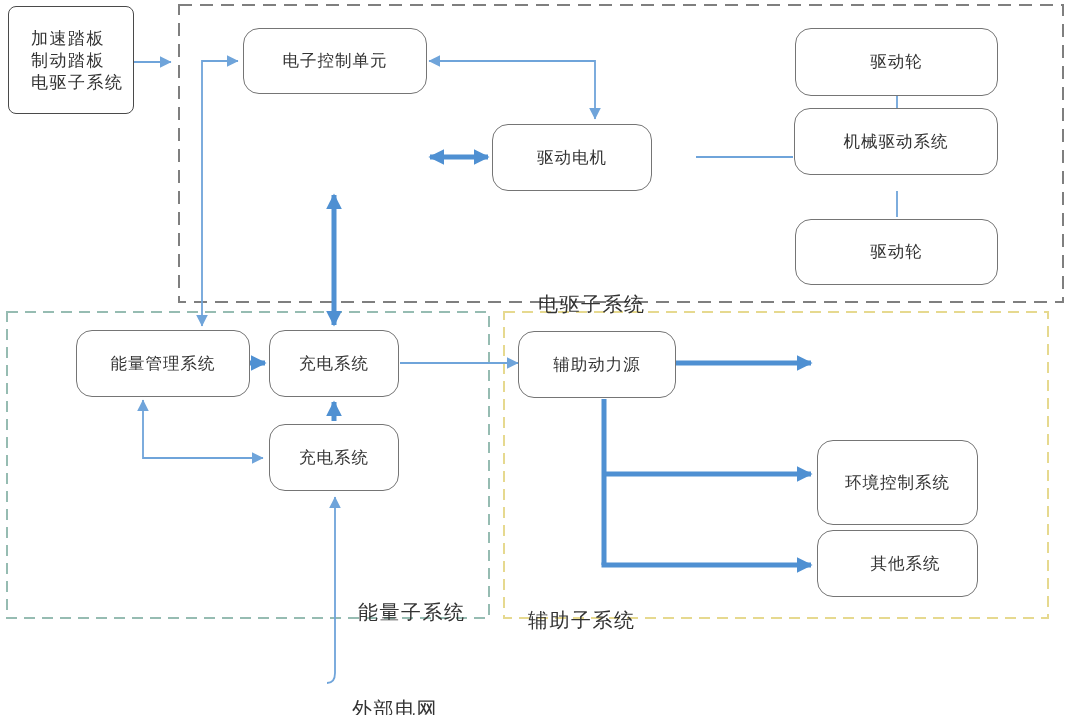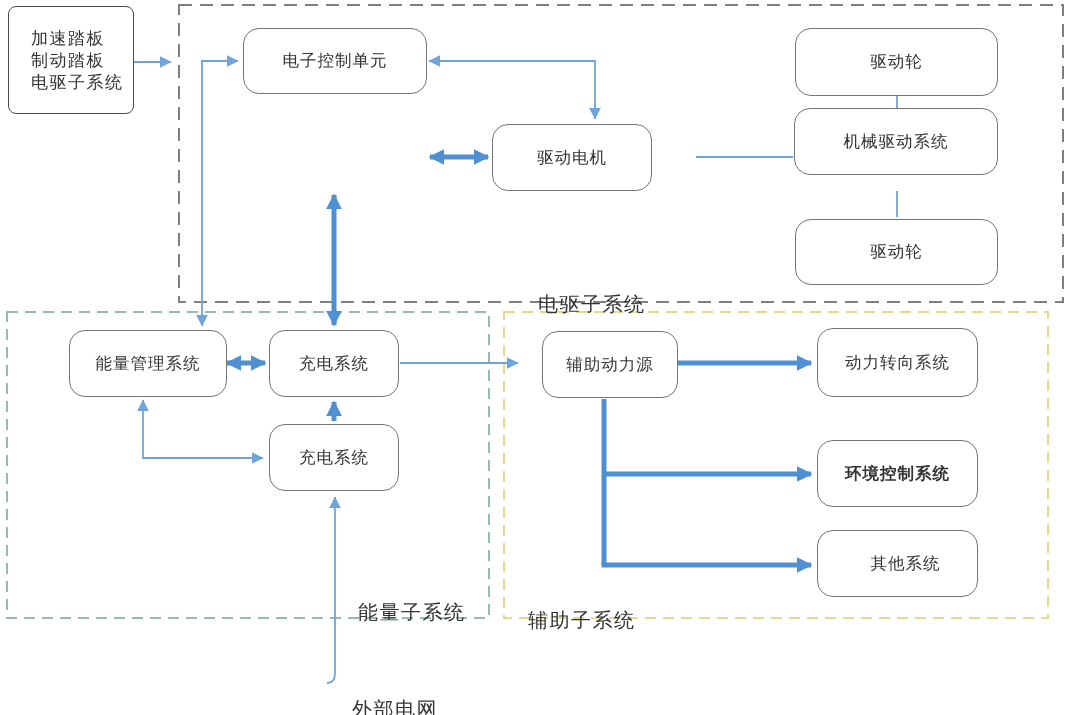--- a/index.html
+++ b/index.html
@@ -120,37 +120,34 @@
   <div class="node" style="left:795px;top:28px;width:203px;height:68px;">
     <span>驱动轮</span>
   </div>
   <div class="node" style="left:794px;top:108px;width:204px;height:67px;">
     <span>机械驱动系统</span>
   </div>
   <div class="node" style="left:795px;top:219px;width:203px;height:66px;">
     <span>驱动轮</span>
   </div>
 
-  <div class="node" style="left:69px;top:330px;width:158px;height:67px;">
+  <div class="node" style="left:76px;top:330px;width:174px;height:67px;">
     <span>能量管理系统</span>
   </div>
   <div class="node" style="left:269px;top:330px;width:130px;height:67px;">
     <span>充电系统</span>
   </div>
   <div class="node" style="left:269px;top:424px;width:130px;height:67px;">
     <span>充电系统</span>
   </div>
 
-  <div class="node" style="left:542px;top:331px;width:136px;height:67px;">
+  <div class="node" style="left:518px;top:331px;width:158px;height:67px;">
     <span>辅助动力源</span>
   </div>
-  <div class="node" style="left:817px;top:328px;width:161px;height:69px;">
-    <span>动力转向系统</span>
-  </div>
-  <div class="node" style="left:817px;top:440px;width:161px;height:67px;font-weight:bold;">
+  <div class="node" style="left:817px;top:440px;width:161px;height:85px;">
     <span>环境控制系统</span>
   </div>
   <div class="node" style="left:817px;top:530px;width:161px;height:67px;padding-left:16px;">
     <span>其他系统</span>
   </div>
 
   <div class="sub-label" style="left:538px;top:264px;">电驱子系统</div>
   <div class="sub-label" style="left:358px;top:572px;">能量子系统</div>
   <div class="sub-label" style="left:528px;top:580px;">辅助子系统</div>
   <div class="sub-label" style="left:352px;top:669px;text-align:center;">外部电网</div>

